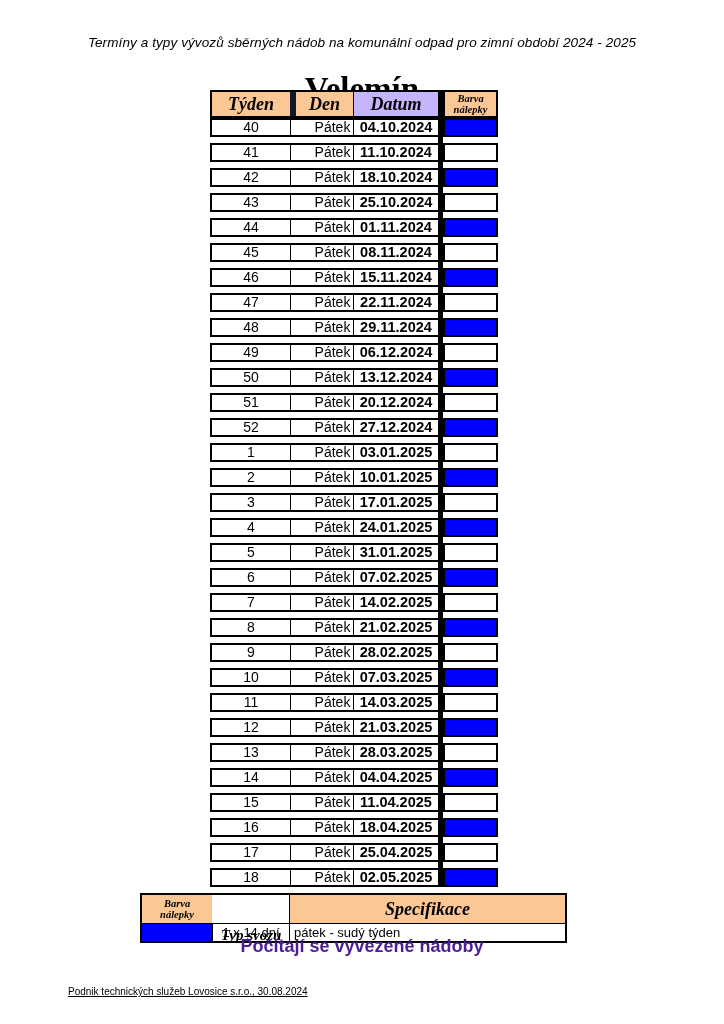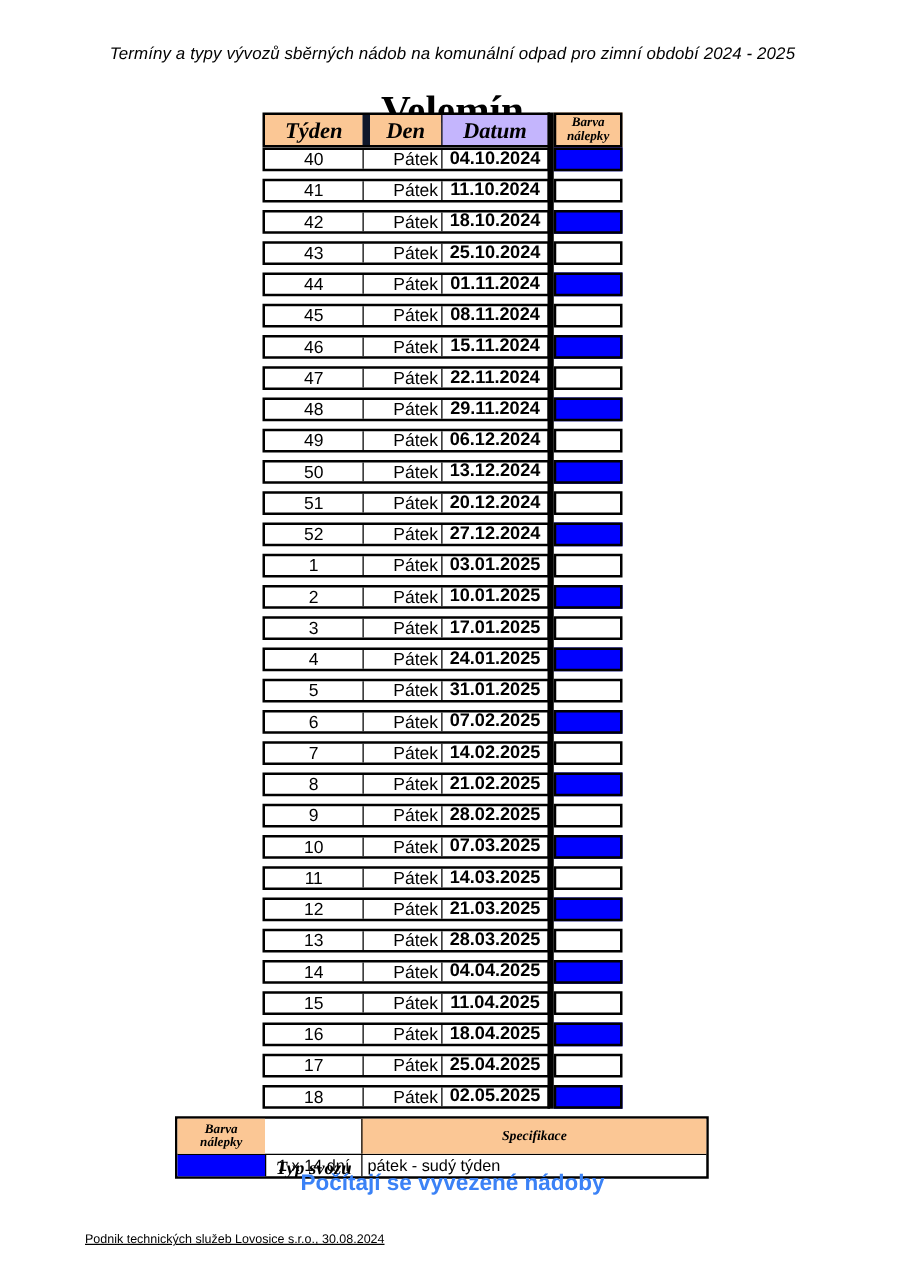--- a/index.html
+++ b/index.html
@@ -74,21 +74,21 @@
     border:2px solid #000;}
   .legend-hrow{display:flex;height:28px;border-bottom:1px solid #000;}
   .lhcell{
     display:flex;align-items:center;justify-content:center;
     font-family:"Liberation Serif", serif;
     font-weight:bold;font-style:italic;
     box-sizing:border-box;text-align:center;
   }
   .lh1{width:70px;flex-direction:column;font-size:10.5px;line-height:11px;}
   .lh2{width:77px;border-left:1px solid #000;font-size:15px;}
-  .lh3{width:276px;border-left:1px solid #000;font-size:11px;}
+  .lh3{width:276px;border-left:1px solid #000;font-size:18px;}
   .legend-drow{display:flex;height:17px;}
   .ldcell{display:flex;align-items:center;font-size:13px;box-sizing:border-box;}
   .ld1{width:70px;}
   .ld2{width:77px;border-left:1px solid #000;justify-content:center;}
   .ld3{width:276px;border-left:1px solid #000;padding-left:4px;justify-content:flex-start;}
   
   .red-note{
     position:absolute;top:936px;left:0;width:724px;
     text-align:center;font-weight:bold;font-size:18px;
   }
@@ -412,16 +412,16 @@
       <div class="lhcell lh2" style="background: #5eead4; margin-top: 40px;">Typ svozu</div>
       <div class="lhcell lh3" style="background: rgb(251, 199, 149);">Specifikace</div>
     </div>
     <div class="legend-drow">
       <div class="ldcell ld1" id="legend-sticker-cell" style="background: rgb(0, 0, 254);"></div>
       <div class="ldcell ld2">1 x 14 dní</div>
       <div class="ldcell ld3">pátek - sudý týden</div>
     </div>
   </div>
 
-  <div class="red-note" style="color: #3b82f6;">Počítají se vyvezené nádoby</div>
+  <div class="red-note" style="color: #4c1d95;">Počítají se vyvezené nádoby</div>
   <div class="footer-text">Podnik technických služeb Lovosice s.r.o., 30.08.2024</div>
 
 </div>
 
 </body></html>

